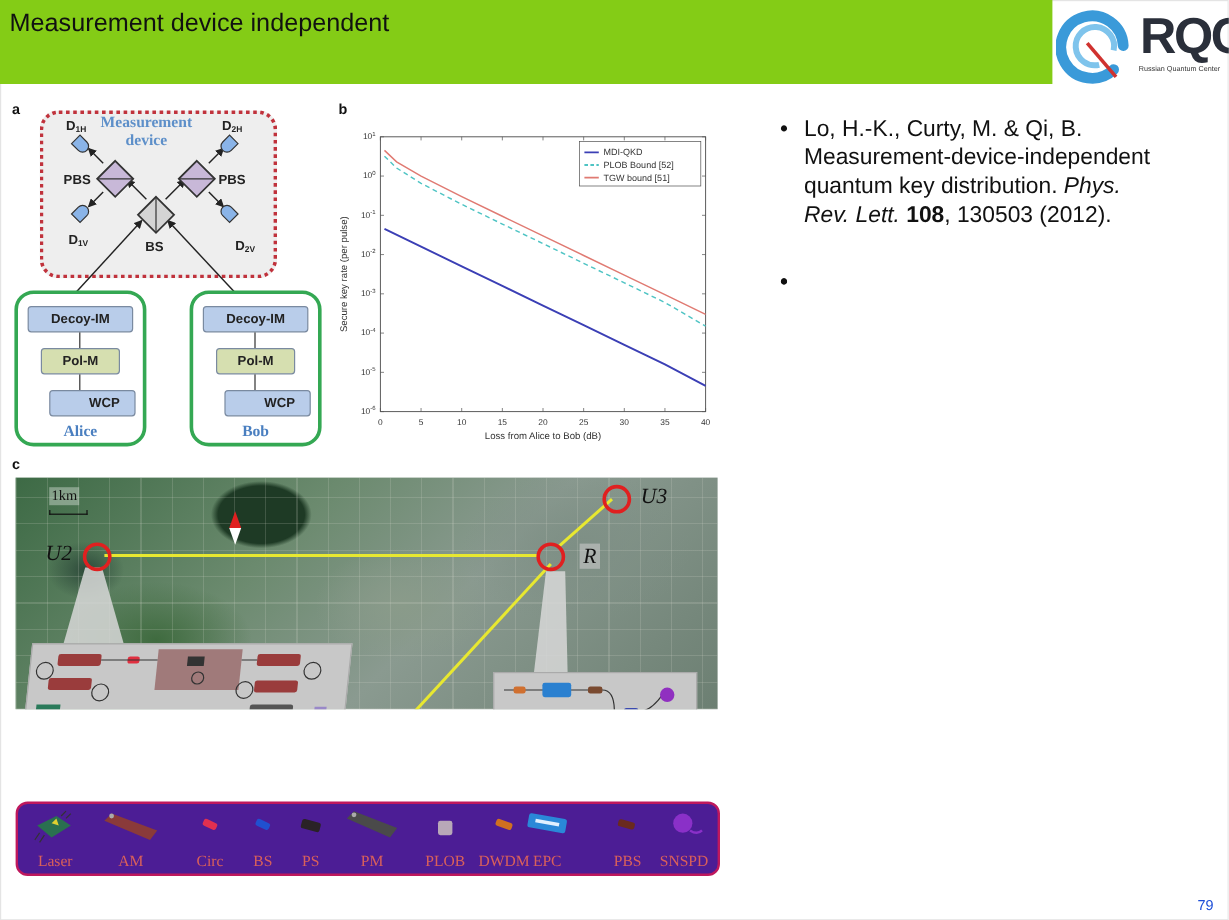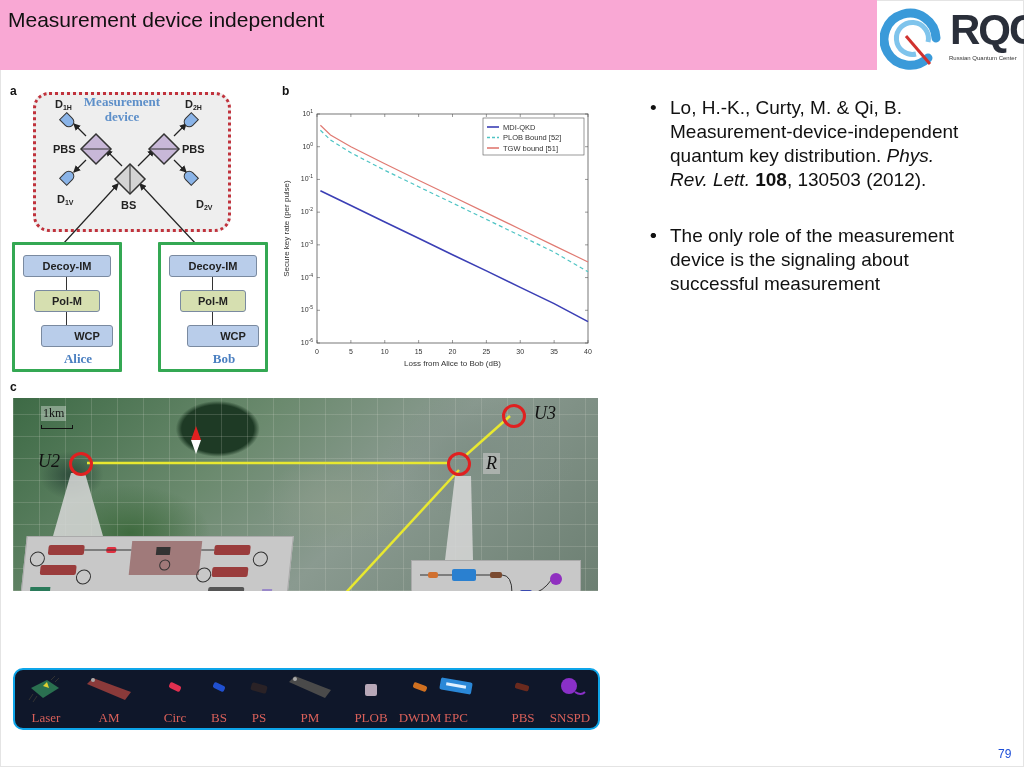--- a/index.html
+++ b/index.html
@@ -2,21 +2,21 @@
 <html><head>
 <meta charset="utf-8">
 <style>
   html, body { margin: 0; padding: 0; }
   body {
     width: 1024px; height: 767px; position: relative; overflow: hidden;
     background: #ffffff; font-family: "Liberation Sans", sans-serif; color: #111;
   }
   .header-band {
     position: absolute; left: 0; top: 0; width: 877px; height: 70px;
-    background: #f9a8d4;
+    background: #84cc16;
   }
   .slide-title {
     position: absolute; left: 8px; top: 8px; font-size: 21px; color: #111;
     font-family: "Liberation Sans", sans-serif;
   }
   .logo { position: absolute; left: 880px; top: 2px; width: 144px; height: 70px; }
   .logo-text { position: absolute; left: 70px; top: 4px; font-size: 42px; font-weight: bold;
     color: #2a2f3a; letter-spacing: -2px; font-family: "Liberation Sans", sans-serif; }
   .logo-sub { position: absolute; left: 69px; top: 53px; font-size: 6px; color: #333;
     font-family: "Liberation Sans", sans-serif; }
@@ -26,29 +26,29 @@
   
   .panel-a { position: absolute; left: 0; top: 78px; width: 280px; height: 300px; }
   .md-box {
     position: absolute; left: 33px; top: 14px; width: 192px; height: 134px;
     background: #eeeeee; border: 3px dotted #c0323c; border-radius: 16px;
   }
   .md-title { position: absolute; left: 72px; top: 16px; width: 100px; text-align: center;
     font-family: "Liberation Serif", serif; font-weight: bold; color: #5d8fc9; font-size: 13px; line-height: 15px; }
   .src-box {
     position: absolute; top: 164px; width: 104px; height: 124px;
-    border: 3px solid #34a853; border-radius: 1px; background: #fff;
+    border: 3px solid #34a853; border-radius: 16px; background: #fff;
   }
   .src-block { position: absolute; left: 14px; width: 72px; height: 20px; border: 1px solid #7a8aa0;
     border-radius: 3px; font-size: 11px; font-weight: bold; text-align: center; line-height: 20px; color: #222; }
   .blk-decoy { background: #b9cdea; top: 10px; left: 8px; width: 86px; }
   .blk-pol { background: #d6dfb0; top: 45px; left: 19px; width: 64px; }
   .blk-wcp { background: #b9cdea; top: 80px; left: 26px; width: 50px; padding-left: 20px; }
   .src-name { position: absolute; left: 0; width: 104px; top: 106px; text-align: center;
-    font-family: "Liberation Serif", serif; font-weight: bold; color: #4a7fc0; font-size: 13px; padding-left: 11px; }
+    font-family: "Liberation Serif", serif; font-weight: bold; color: #4a7fc0; font-size: 13px; }
   .src-arrow { position: absolute; left: 51px; width: 1px; height: 14px; background: #333; }
 
   
   .panel-b { position: absolute; left: 278px; top: 78px; width: 322px; height: 300px; }
 
   
   .panel-c { position: absolute; left: 0; top: 380px; width: 610px; height: 360px; }
   .map {
     position: absolute; left: 13px; top: 18px; width: 585px; height: 193px;
     background:
@@ -68,21 +68,21 @@
   }
   .site-label { position: absolute; font-family: "Liberation Serif", serif; font-style: italic;
     font-size: 18px; color: #111; }
   .site-ring { position: absolute; width: 18px; height: 18px; border: 3px solid #e02020; border-radius: 50%; }
   .scale-label { position: absolute; left: 28px; top: 8px; font-family: "Liberation Serif", serif; font-size: 12px; color: #111;
     background: rgba(255,255,255,0.35); padding: 0 2px; }
   .scale-bar { position: absolute; left: 28px; top: 27px; width: 30px; height: 3px; border: 1px solid #111; border-top: none; }
   .inset { position: absolute; background: #c8c8c8; border: 1px solid #aaa; }
   .legend-strip {
     position: absolute; left: 13px; top: 288px; width: 583px; height: 58px;
-    background: #0f172a; border: 2px solid #0ea5e9; border-radius: 10px;
+    background: #4c1d95; border: 2px solid #be185d; border-radius: 10px;
   }
   .comp { position: absolute; top: 4px; text-align: center; }
   .comp-label { position: absolute; top: 36px; left: 0; width: 100%; text-align: center;
     font-family: "Liberation Serif", serif; font-size: 13px; color: #d9605a; white-space: nowrap; }
 
   
   .bullets { position: absolute; left: 648px; top: 96px; width: 320px; font-size: 19px; line-height: 24px; color: #111; }
   .bullet { position: relative; padding-left: 22px; margin-bottom: 20px; }
   .bullet-dot { position: absolute; left: 2px; top: 0; }
   .page-number { position: absolute; left: 998px; top: 747px; font-size: 12px; color: #1d4ed8; }
@@ -408,17 +408,16 @@
 <div class="bullets">
   <div class="bullet">
     <span class="bullet-dot">•</span>
     <span>Lo, H.-K., Curty, M. &amp; Qi, B. Measurement-device-independent quantum key distribution. </span><i>Phys. Rev. Lett.</i><span> </span><b>108</b><span>, 130503 (2012).</span>
   </div>
   <div class="bullet" style="margin-top:32px;">
     <span class="bullet-dot">•</span>
   </div>
   <div class="bullet" style="margin-top:32px;">
     <span class="bullet-dot">•</span>
-    <span>The only role of the measurement device is the signaling about successful measurement</span>
   </div>
 </div>
 
 <div class="page-number">79</div>
 
 </body></html>

